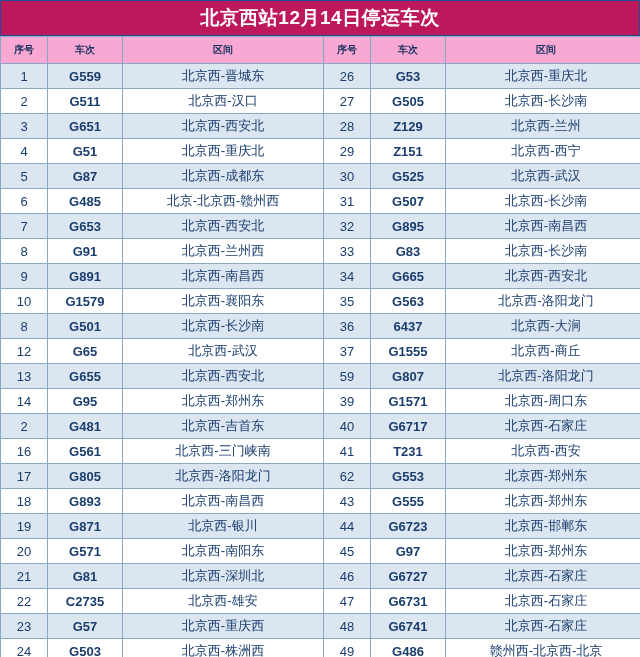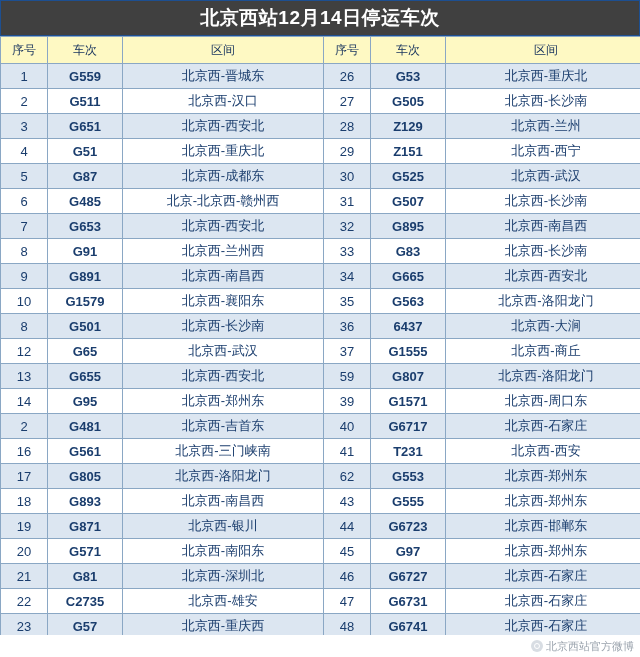--- a/index.html
+++ b/index.html
@@ -15,21 +15,21 @@
   }
   .sheet {
     width: 640px;
     height: 657px;
     position: relative;
     background: #ffffff;
     box-sizing: border-box;
   }
   .title-bar {
     height: 36px;
-    background: #404040;
+    background: #be185d;
     color: #ffffff;
     display: flex;
     align-items: center;
     justify-content: center;
     font-size: 19px;
     font-weight: bold;
     letter-spacing: 0.5px;
     border: 1px solid #1d4f91;
     box-sizing: border-box;
   }
@@ -43,23 +43,23 @@
     text-align: center;
     vertical-align: middle;
     font-size: 13px;
     color: #1a3d6d;
     height: 24px;
     padding: 0;
     overflow: hidden;
     white-space: nowrap;
   }
   table.grid th {
-    background: #fef9c3;
-    font-weight: normal;
-    font-size: 12px;
+    background: #f9a8d4;
+    font-weight: bold;
+    font-size: 10px;
     color: #14305c;
     height: 26px;
   }
   td.col-idx { width: 46px; }
   td.col-train { width: 74px; font-weight: bold; }
   td.col-range { width: 200px; margin-left: 40px; }
   th.col-idx { width: 46px; }
   th.col-train { width: 74px; margin-top: 32px; }
   th.col-range { width: 200px; }
   tr.alt td {
@@ -316,20 +316,14 @@
         <td class="col-train">G503</td>
         <td class="col-range">北京西-株洲西</td>
         <td class="col-idx">49</td>
         <td class="col-train">G486</td>
         <td class="col-range">赣州西-北京西-北京</td>
       </tr>
 
     </tbody>
   </table>
 
-  <div class="footer">
-    <div class="watermark">
-      <span class="wm-icon"></span>
-      <span>北京西站官方微博</span>
-    </div>
-  </div>
 
 </div>
 
 </body></html>

